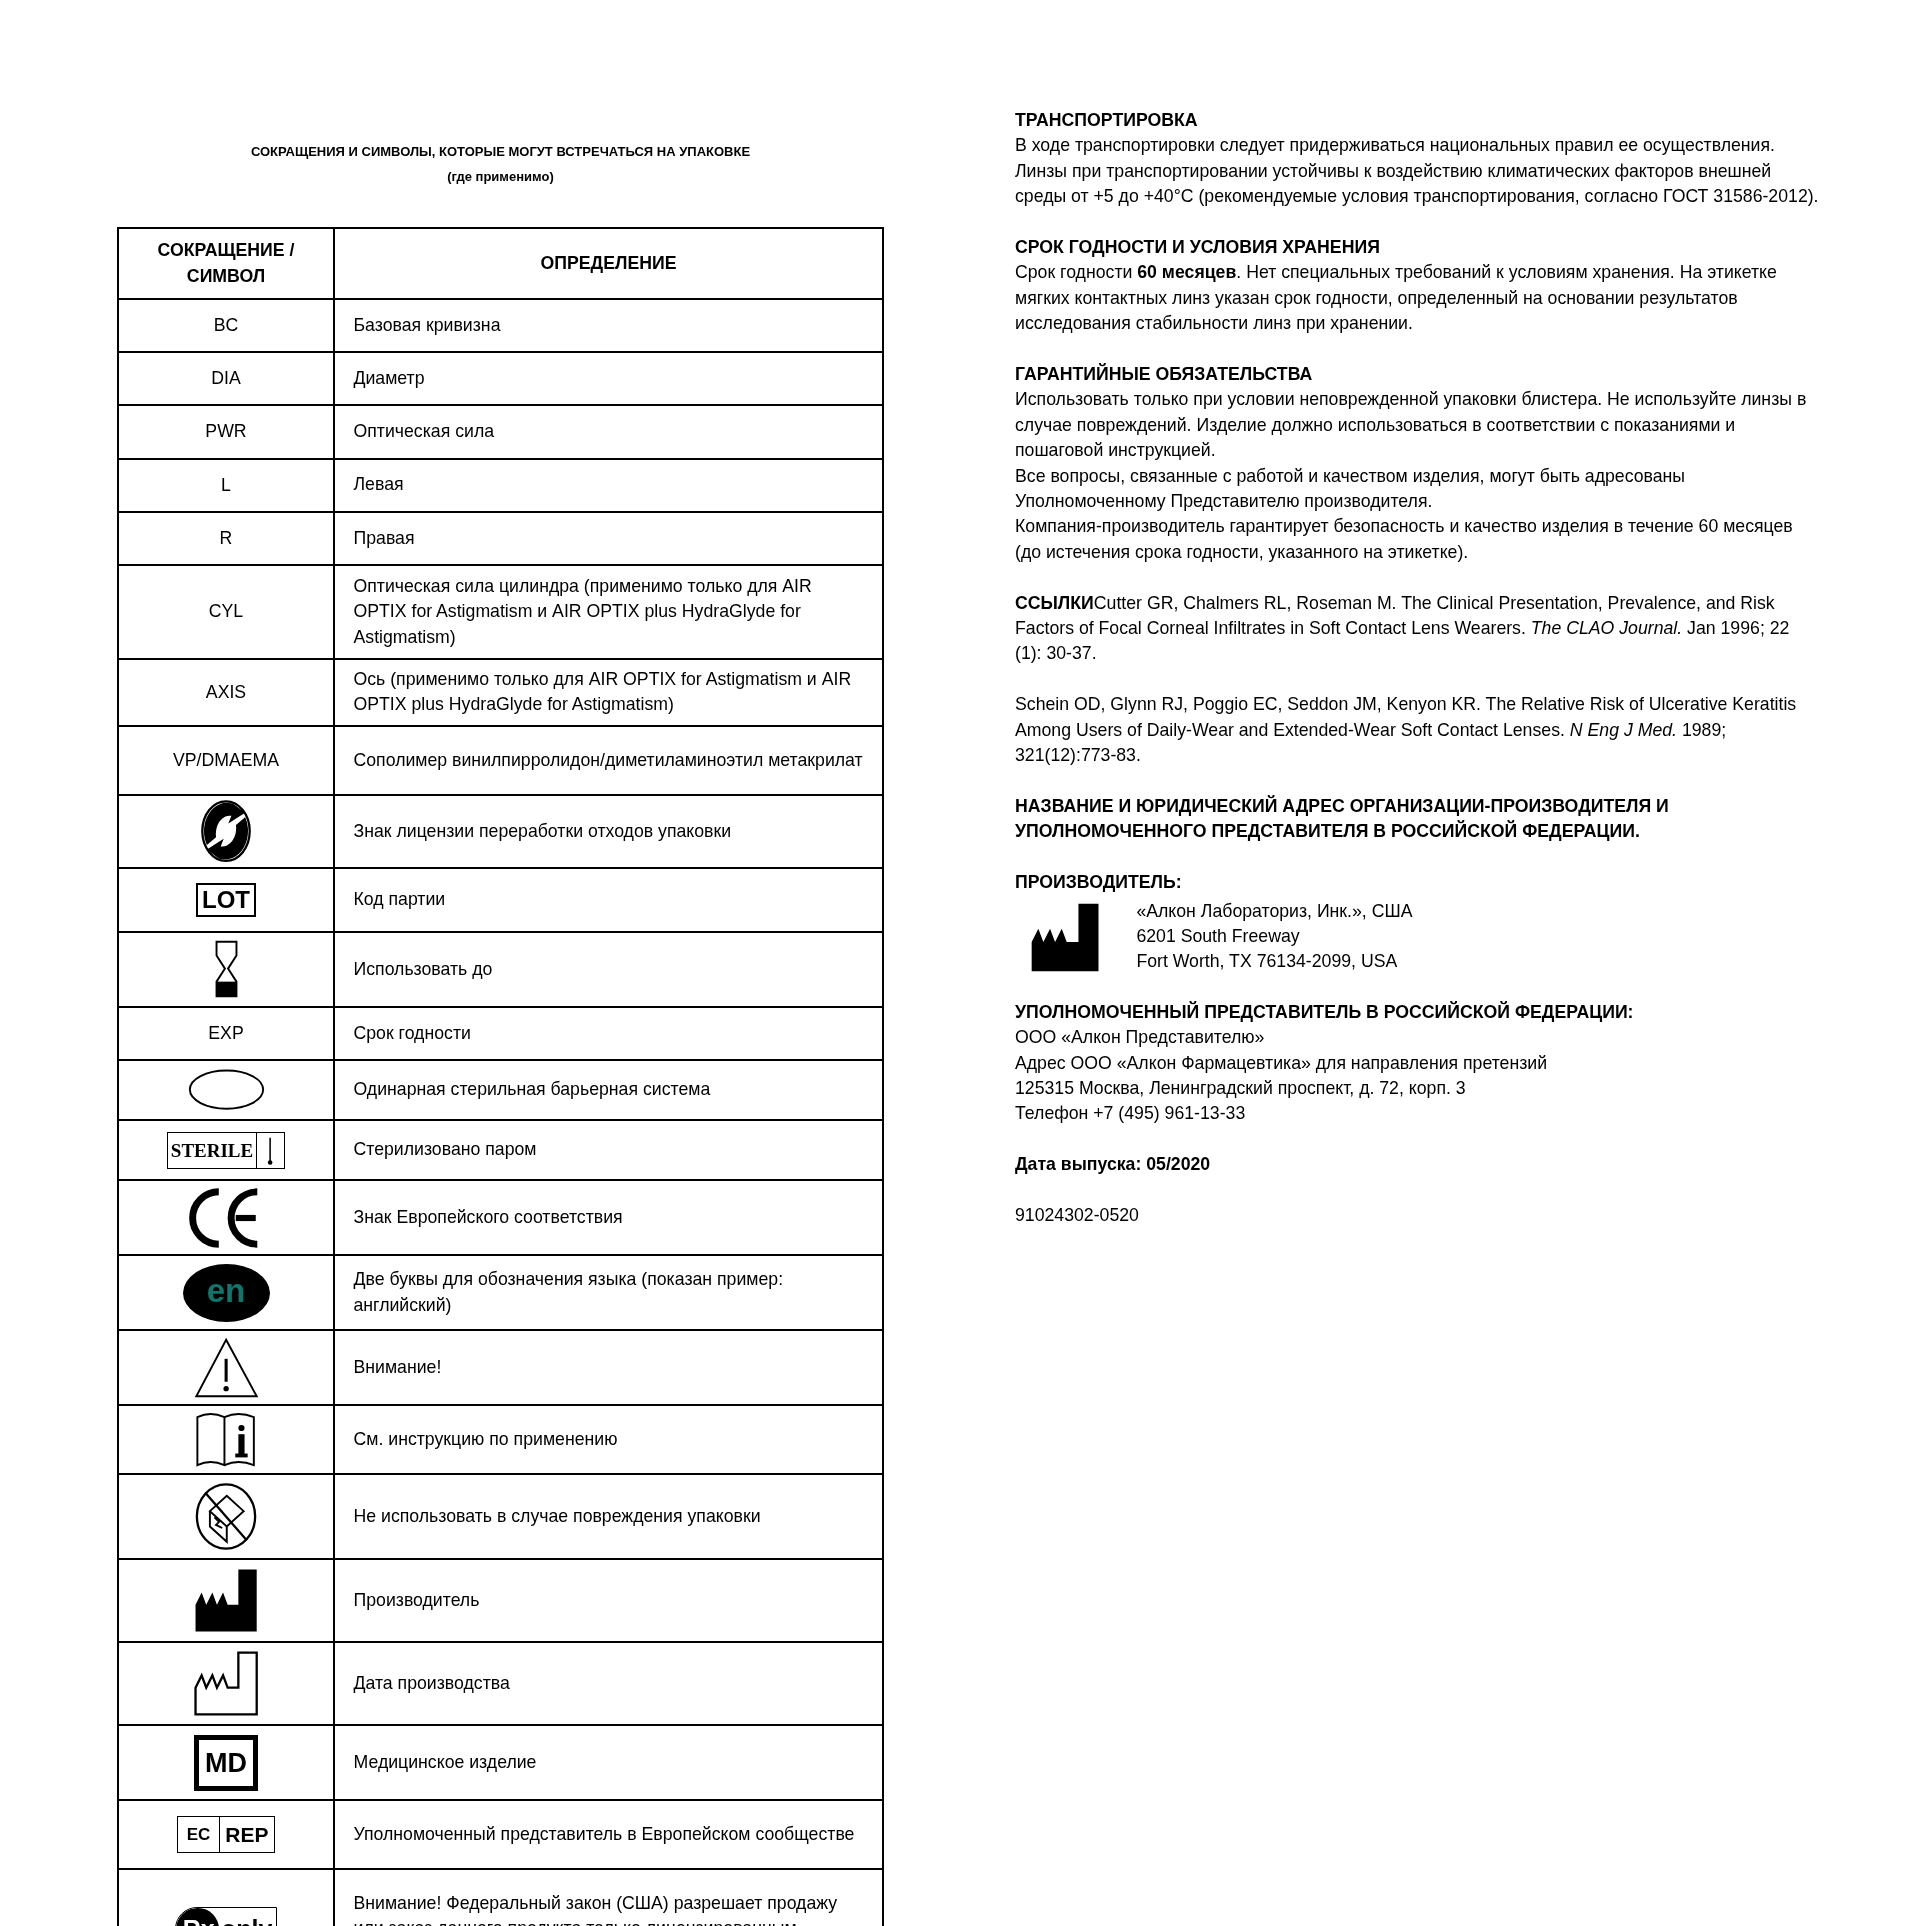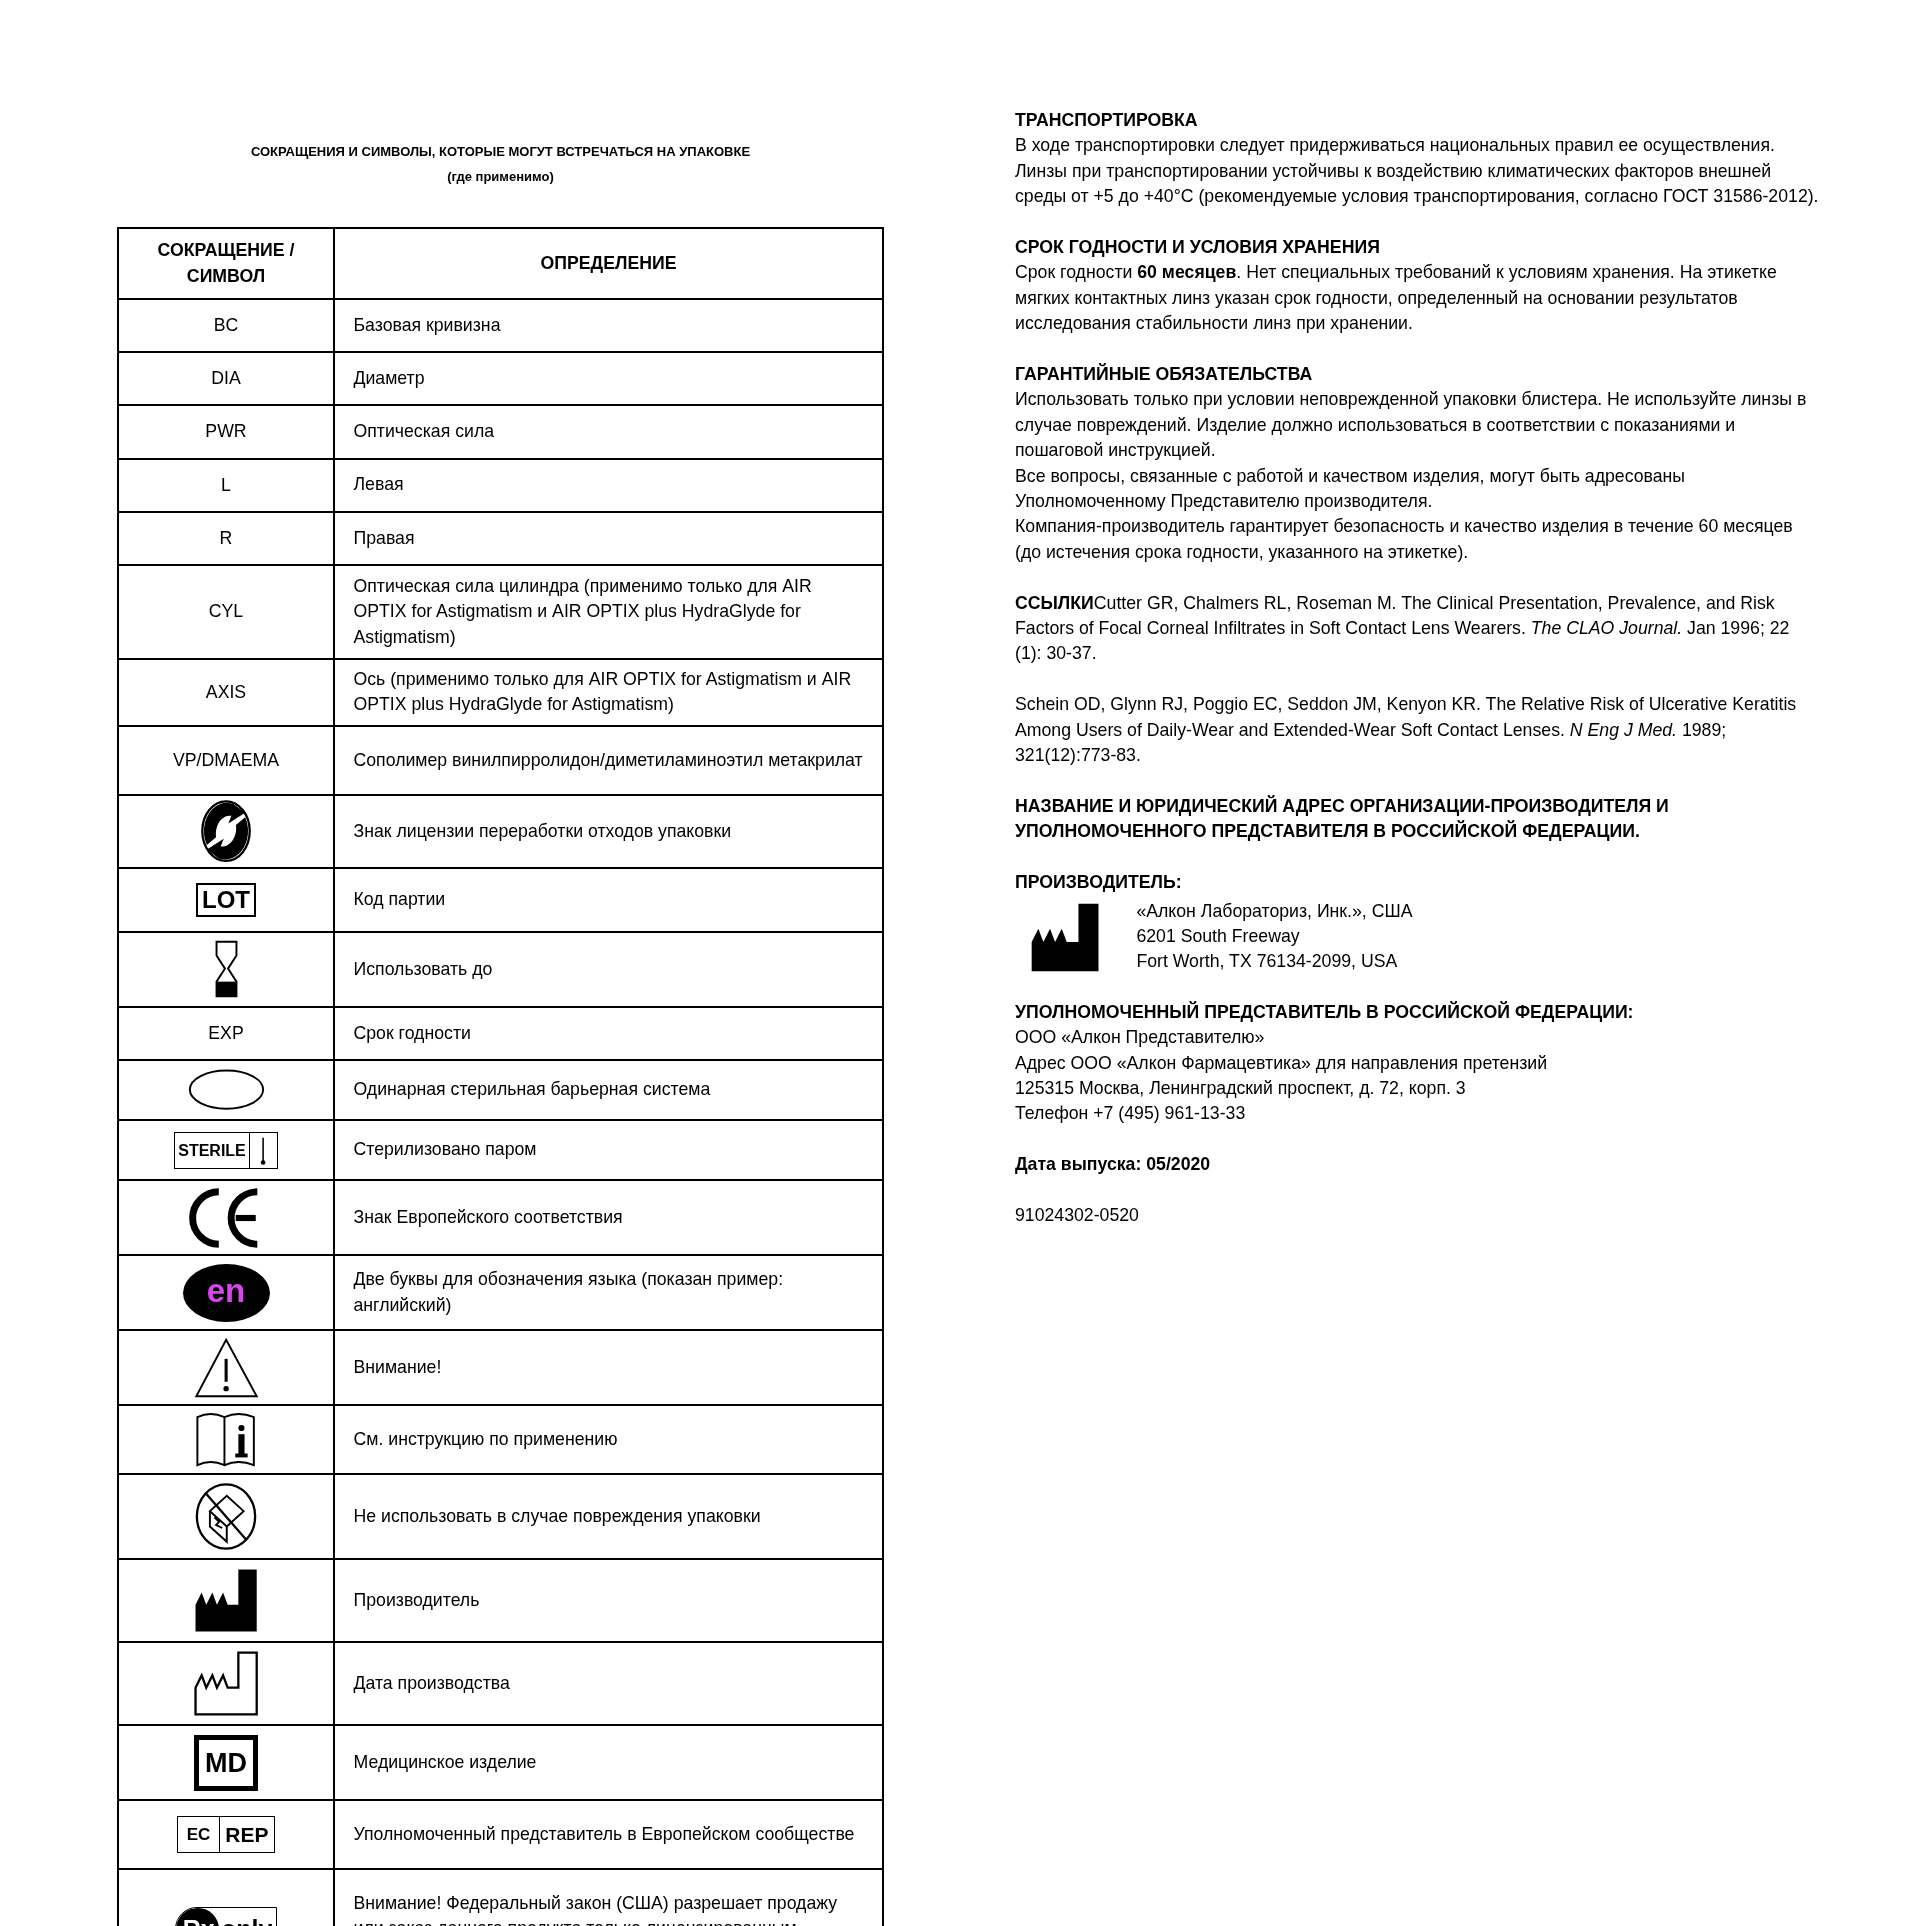--- a/index.html
+++ b/index.html
@@ -110,21 +110,21 @@
         <svg class="ico" width="77" height="42" viewBox="0 0 100 55">
           <ellipse cx="50" cy="27" rx="48" ry="25" fill="none" stroke="#000" stroke-width="2.5"></ellipse>
         </svg>
       </td>
       <td class="c2">Одинарная стерильная барьерная система</td>
     </tr>
 
     <tr>
       <td class="c1" style="height:58px">
         <span class="ico" style="border:1.5px solid #000;display:inline-flex;align-items:center;height:35px;">
-          <span style="font-weight:bold;font-size:16px;padding:0 3.1px;border-right:1.5px solid #000;line-height:35px;">STERILE</span>
+          <span style="font-weight:bold;font-size:19px;padding:0 3.1px;border-right:1.5px solid #000;line-height:35px;font-family:Liberation Serif, serif;">STERILE</span>
           <svg width="27" height="35" viewBox="0 0 35 45">
               <line x1="17" y1="6" x2="17" y2="36" stroke="#000" stroke-width="2"></line>
               <circle cx="17" cy="38" r="3" fill="#000"></circle>
             </svg>
         </span>
       </td>
       <td class="c2">Стерилизовано паром</td>
     </tr>
 
     <tr>
@@ -133,21 +133,21 @@
           <path d="M40 6 A34 34 0 0 0 40 74" fill="none" stroke="#000" stroke-width="9"></path>
           <path d="M90 6 A34 34 0 0 0 90 74" fill="none" stroke="#000" stroke-width="9"></path>
           <line x1="62" y1="40" x2="88" y2="40" stroke="#000" stroke-width="8"></line>
         </svg>
       </td>
       <td class="c2">Знак Европейского соответствия</td>
     </tr>
 
     <tr>
       <td class="c1" style="height:73px">
-        <span class="ico" style="display:inline-block;width:87px;height:58px;border-radius:50%;background:#000;color:#d946ef;font-weight:bold;font-size:33px;line-height:54px;text-align:center;">en</span>
+        <span class="ico" style="display:inline-block;width:87px;height:58px;border-radius:50%;background:#000;color:#0f766e;font-weight:bold;font-size:33px;line-height:54px;text-align:center;">en</span>
       </td>
       <td class="c2">Две буквы для обозначения языка (показан пример: английский)</td>
     </tr>
 
     <tr>
       <td class="c1" style="height:73px">
         <svg class="ico" width="65" height="62" viewBox="0 0 85 80">
           <path d="M42 3 L82 77 H3 Z" fill="none" stroke="#000" stroke-width="2.5" stroke-linejoin="miter"></path>
           <line x1="42" y1="28" x2="42" y2="58" stroke="#000" stroke-width="4"></line>
           <circle cx="42" cy="67" r="3.5" fill="#000"></circle>

